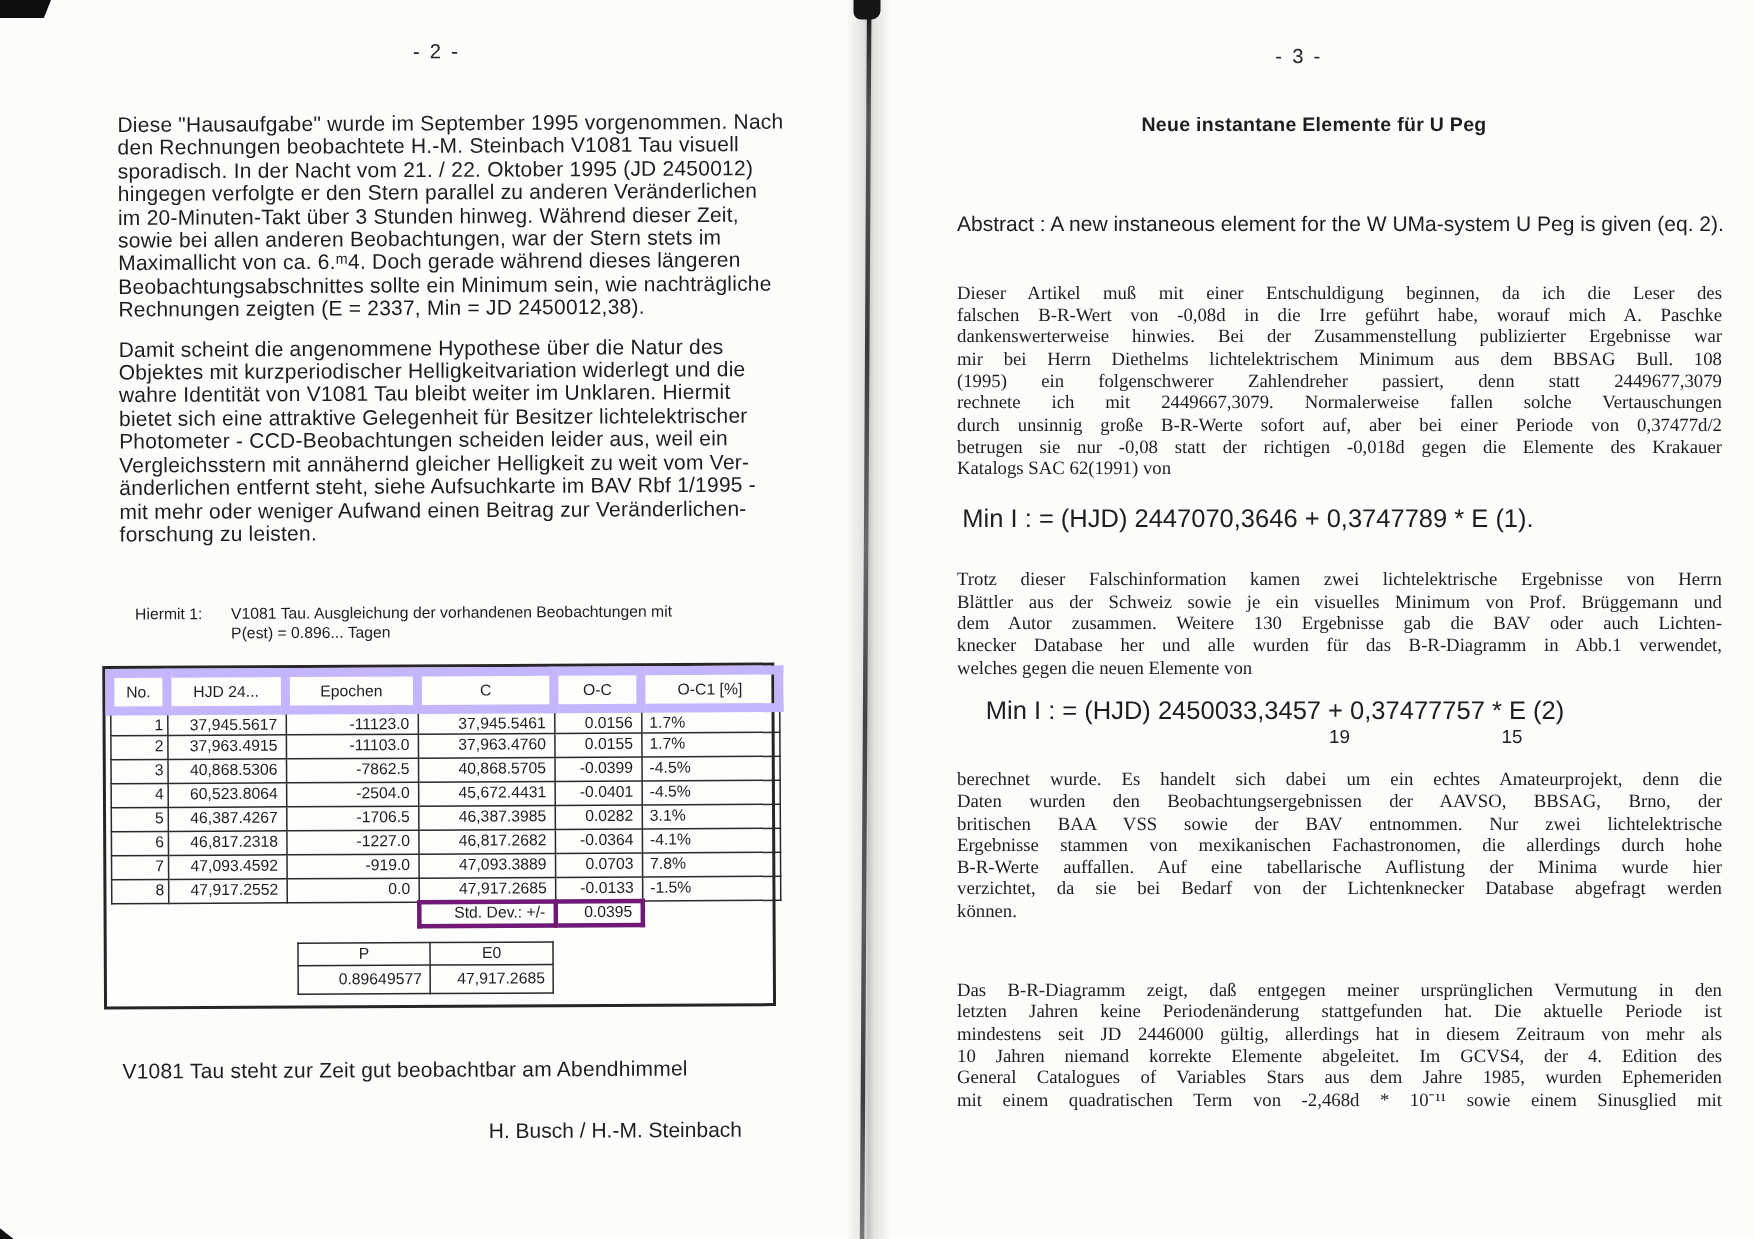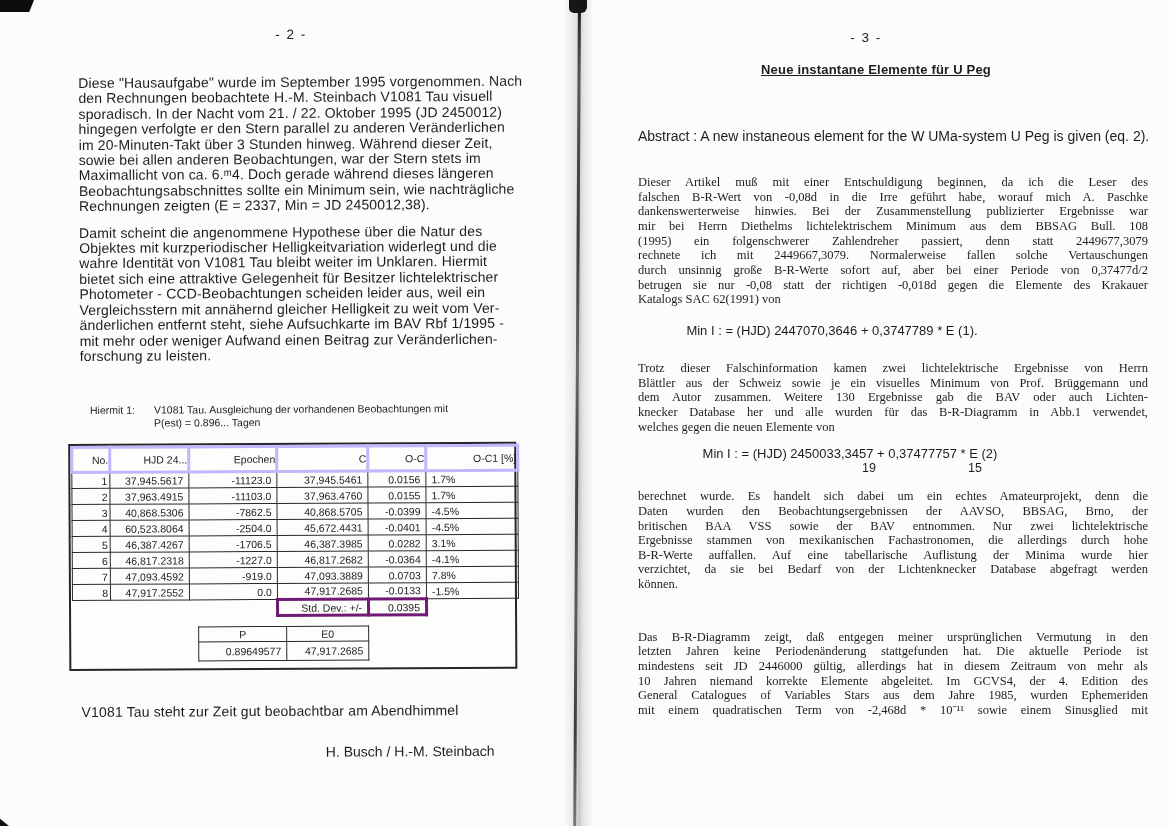--- a/index.html
+++ b/index.html
@@ -25,52 +25,52 @@
   #para-left-2 { margin-top:11px; }
 
   
   .caption { margin-top:40px; margin-left:10px; display:flex; font-size:10.5px; line-height:13px; }
   .cap-label { width:64px; flex:none; }
   .cap-lines div { white-space:nowrap; }
 
   
   .table-box { margin:14px 0 0 -12px; width:448px; border:2px solid #262626; background:#fdfdfc; }
   table.main { border-collapse:collapse; width:100%; font-size:10.5px; table-layout:fixed; }
-  table.main th { border:3px solid #c4b5fd; font-weight:normal; height:25px; text-align:right; overflow:hidden; }
+  table.main th { border:6px solid #c4b5fd; font-weight:normal; height:25px; text-align:center; overflow:hidden; }
   table.main td { border:1px solid #2a2a2a; height:16px; text-align:right; padding:0 5px; overflow:hidden; }
   table.main td:first-child { padding-right:2px; }
   table.main td:last-child { text-align:left; }
   table.main tr.sd td { border:none; }
   table.main tr.sd td.b { border:3px solid #701a75; }
   .subtable { border-collapse:collapse; margin:9px 0 7px 127px; font-size:10.5px; }
   .subtable th { border:1px solid #2a2a2a; height:15px; font-weight:normal; text-align:center; }
   .subtable td { border:1px solid #2a2a2a; height:19px; text-align:right; padding:0 5px; }
   .col-p  { width:88px; } .col-e0 { width:82px; }
 
   .closing   { margin-top:33px; font-size:14px; letter-spacing:0.15px; white-space:nowrap; }
   .signature { margin-top:25px; margin-left:244px; font-size:14px; white-space:nowrap; }
 
   
-  .title { margin-top:17px; padding-right:34px; text-align:center; font-weight:bold; font-size:13px; letter-spacing:0.2px;text-decoration:underline; }
+  .title { margin-top:30px; padding-right:34px; text-align:center; font-weight:bold; font-size:13px; letter-spacing:0.2px; }
   .abstract { margin-top:51px; font-size:14px; white-space:nowrap; }
   .rbody { font-size:12.5px; line-height:14.65px;font-family:Liberation Serif, serif; }
   .rbody div { white-space:nowrap; text-align:justify; text-align-last:justify; }
   .rbody div:last-child { text-align-last:left; }
   .rbody.full div:last-child { text-align-last:justify; }
   #para-r-1 { margin-top:31px; }
   #para-r-2 { margin-top:23px; }
   #para-r-3 { margin-top:13px; }
   #para-r-4 { margin-top:38px; }
-  .equation { font-size:13px; text-align:center; white-space:nowrap; }
+  .equation { font-size:17px; text-align:center; white-space:nowrap; }
   #eq1 { margin-top:16px; padding-right:122px; }
   #eq2wrap { margin-top:12px; }
   #eq2 { padding-right:86px; }
   .uncert { position:relative; height:15px; font-size:12.5px; }
-  .uncert .u1 { position:absolute; left:224px; }
-  .uncert .u2 { position:absolute; left:330px; }
+  .uncert .u1 { position:absolute; left:248px; }
+  .uncert .u2 { position:absolute; left:363px; }
 
   
   .fold-shadow { position:absolute; left:564px; top:0; width:30px; height:826px; pointer-events:none;
     background:linear-gradient(to right, rgba(110,110,110,0) 0%, rgba(90,90,90,0.16) 40%,
                rgba(70,70,70,0.30) 50%, rgba(90,90,90,0.16) 62%, rgba(110,110,110,0) 100%); }
   .fold-core { position:absolute; left:578px; top:-2px; width:3px; height:832px; border-radius:2px;
     transform:rotate(0.33deg); transform-origin:top center;
     background:linear-gradient(to bottom,#000 0%,#2e2e2e 3%,#585858 10%,#3a3a3a 28%,
                #6a6a6a 44%,#414141 58%,#5c5c5c 74%,#3d3d3d 88%,#7a7a7a 100%); }
   .fold-top-blob { position:absolute; left:569px; top:0; width:18px; height:13px; background:#161616; border-radius:0 0 6px 5px; }

